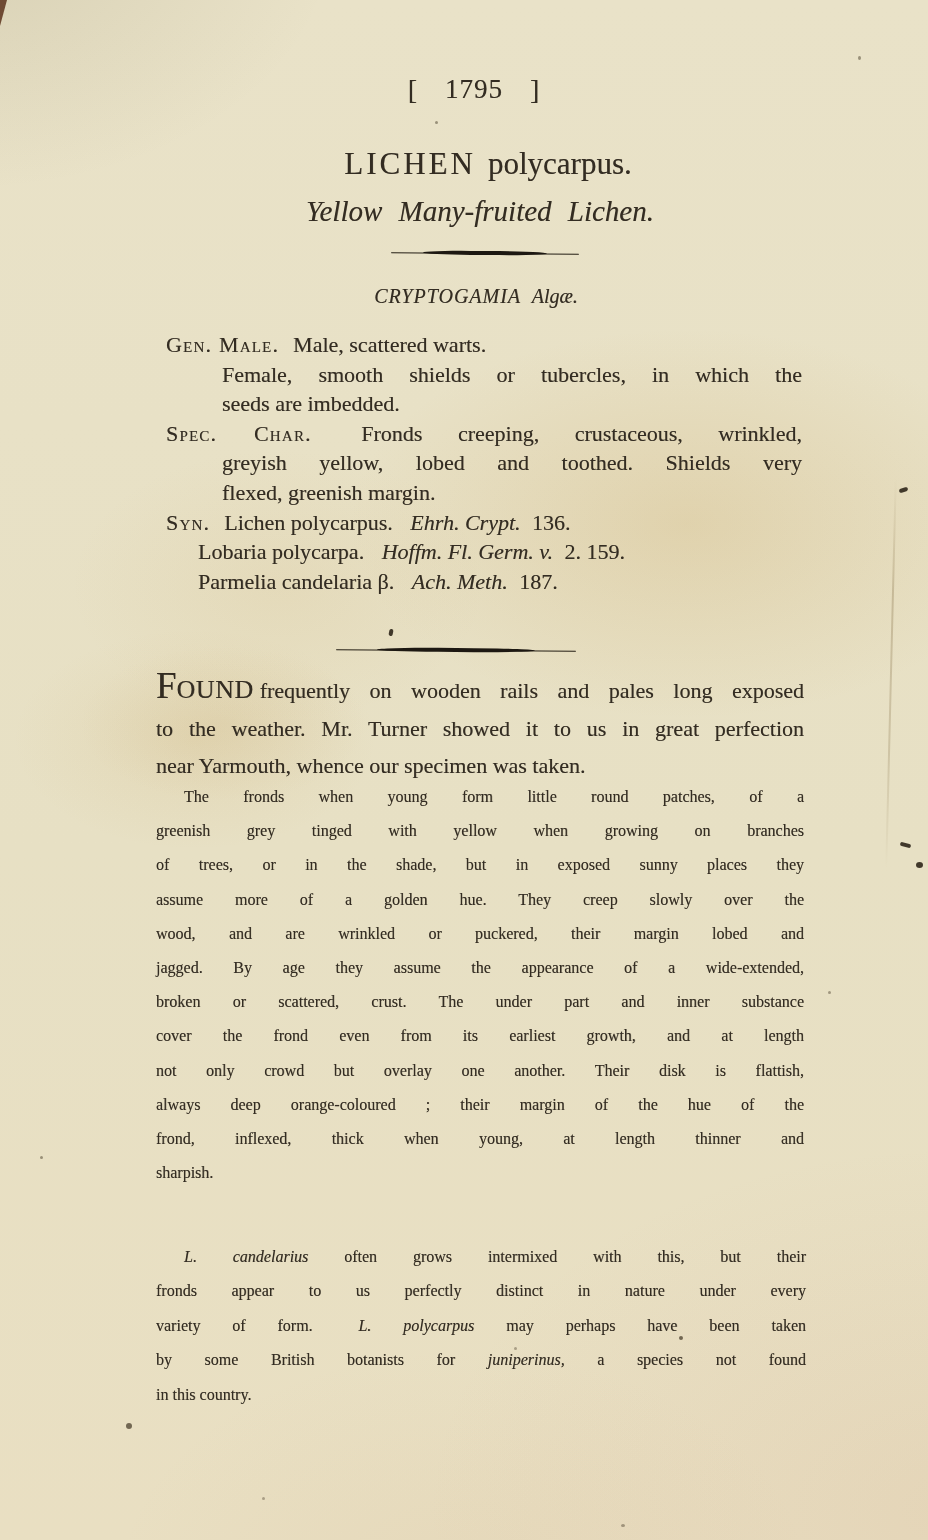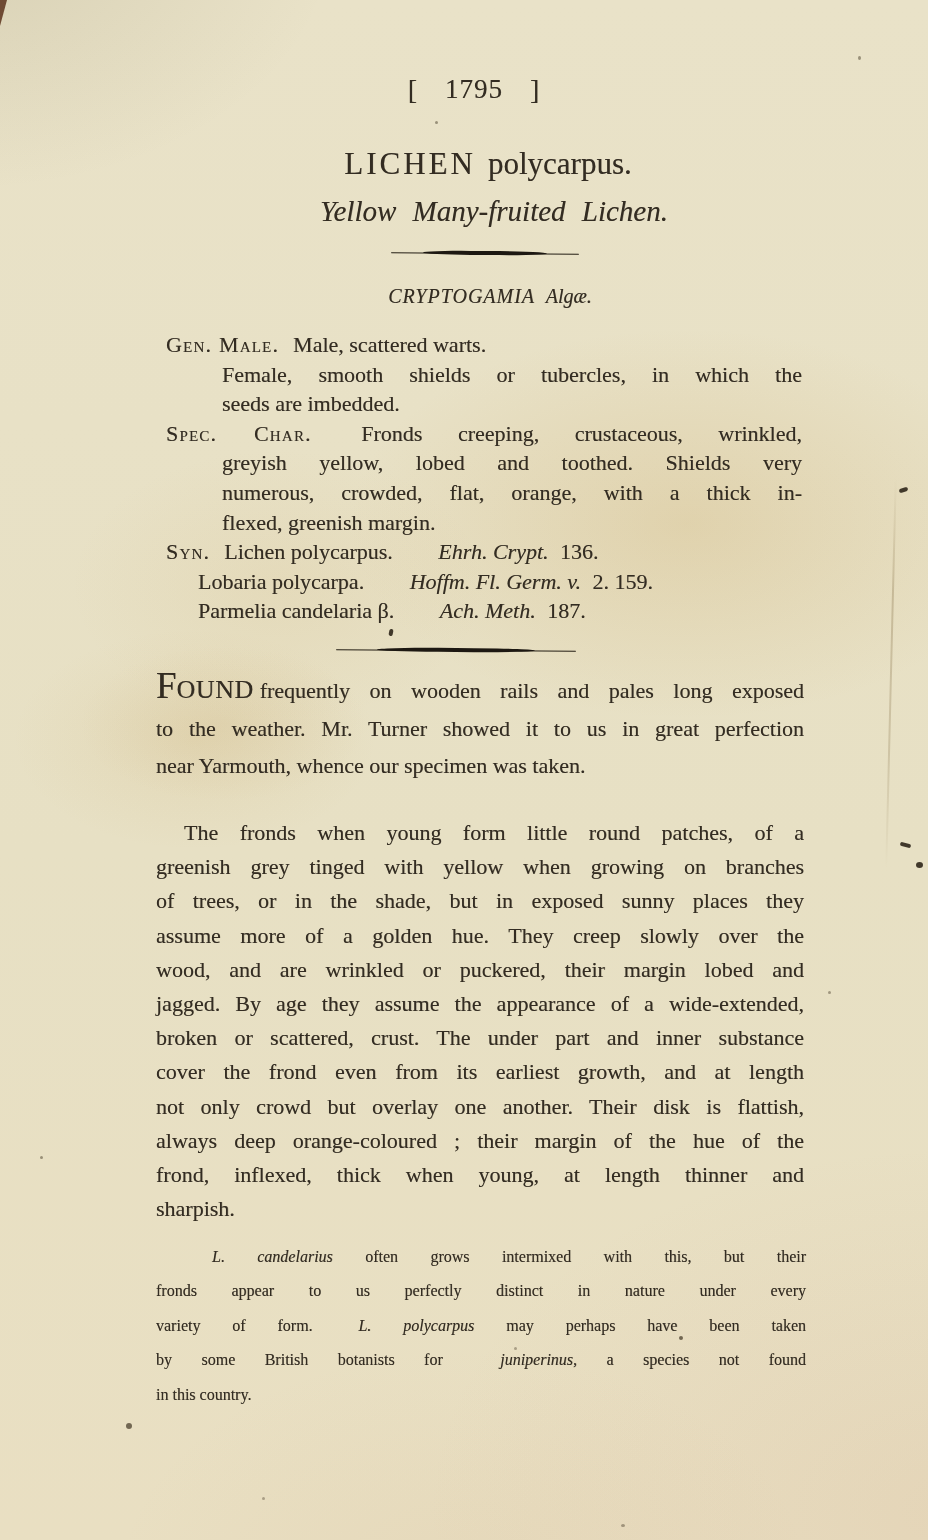--- a/index.html
+++ b/index.html
@@ -15,21 +15,21 @@
       radial-gradient(280px 170px at 21% 48%, rgba(196,158,85,0.13), rgba(196,158,85,0) 65%),
       radial-gradient(240px 130px at 24% 47%, rgba(180,140,70,0.10), rgba(180,140,70,0) 60%),
       radial-gradient(760px 520px at 103% 98%, rgba(195,140,110,0.12), rgba(195,140,110,0) 70%),
       radial-gradient(500px 340px at 50% 103%, rgba(200,160,120,0.10), rgba(200,160,120,0) 70%),
       radial-gradient(620px 420px at -4% -4%, rgba(110,100,60,0.14), rgba(110,100,60,0) 60%),
       linear-gradient(to bottom,#e9e2c8 0%,#e7e0c4 55%,#e9dfc2 100%);
   }
   .abs{position:absolute;}
   .center{left:0;right:0;text-align:center;}
   .ink{text-shadow:0.3px 0.4px 0.6px rgba(51,44,34,0.45);}
-  .it{font-style:italic;margin-left:28px;}
+  .it{font-style:italic;}
   .sc{font-variant:small-caps;letter-spacing:1.2px;}
   .just{text-align:justify;text-align-last:justify;}
   .line{white-space:normal;}
   .hang{padding-left:56px;}
   .hang2{padding-left:32px;}
   .indent{text-indent:28px;}
 
   #pagenum{top:74px;font-size:27px;letter-spacing:1px;}
   #pagenum .wrap{display:inline-flex;gap:27px;position:relative;left:10px;}
   #pagenum .bracket{font-size:28px;}
@@ -53,21 +53,21 @@
 
   #taxonomy{top:330px;left:166px;width:636px;font-size:22px;line-height:29.6px;}
   #taxonomy .lbl{margin-right:14px;}
   #taxonomy .nm{margin-right:12px;}
   #taxonomy .rf{margin-right:6px;}
 
   #para1{top:672px;left:156px;width:648px;font-size:22px;line-height:37.5px;}
   #para1 .initial{font-size:37px;line-height:20px;}
   #para1 .caps{font-size:26px;letter-spacing:0.5px;line-height:20px;margin-right:6px;}
 
-  #para2{top:816px;left:156px;width:648px;font-size:22px;line-height:34.2px;}
+  #para2{top:780px;left:156px;width:648px;font-size:16px;line-height:34.2px;}
   #para3{top:1240px;left:156px;width:650px;font-size:16px;line-height:34.4px;}
   #para3 .gap{margin-left:14px;}
 
   .speck{position:absolute;background:#4a3f2c;border-radius:50%;opacity:0.75;}
   .speck.dark{background:#2e2619;opacity:0.9;}
   .speck.dash{border-radius:2px;}
   #corner-tl{position:absolute;top:0;left:0;width:7px;height:26px;background:#6e4a33;clip-path:polygon(0 0,100% 0,0 100%);}
   #crease{position:absolute;left:890px;top:478px;width:2px;height:390px;border-radius:2px;transform:rotate(1.4deg);
     background:linear-gradient(to bottom,rgba(140,120,80,0),rgba(140,120,80,0.35) 30%,rgba(140,120,80,0.28) 70%,rgba(140,120,80,0));}
 </style>
@@ -110,21 +110,20 @@
     <div class="line">
       <span class="sc lbl">Gen. Male.</span><span>Male, scattered warts.</span>
     </div>
     <div class="line hang just">Female, smooth shields or tubercles, in which the</div>
     <div class="line hang">seeds are imbedded.</div>
 
     <div class="line just">
       <span class="sc lbl">Spec. Char.</span> <span>Fronds creeping, crustaceous, wrinkled,</span>
     </div>
     <div class="line hang just">greyish yellow, lobed and toothed. Shields very</div>
-    <div class="line hang just">numerous, crowded, flat, orange, with a thick in-</div>
     <div class="line hang">flexed, greenish margin.</div>
 
     <div class="line">
       <span class="sc lbl">Syn.</span><span class="nm">Lichen polycarpus.</span> <span class="it rf">Ehrh. Crypt.</span> <span>136.</span>
     </div>
     <div class="line hang2">
       <span class="nm">Lobaria polycarpa.</span> <span class="it rf">Hoffm. Fl. Germ. v.</span> <span>2. 159.</span>
     </div>
     <div class="line hang2">
       <span class="nm">Parmelia candelaria β.</span> <span class="it rf">Ach. Meth.</span> <span>187.</span>

